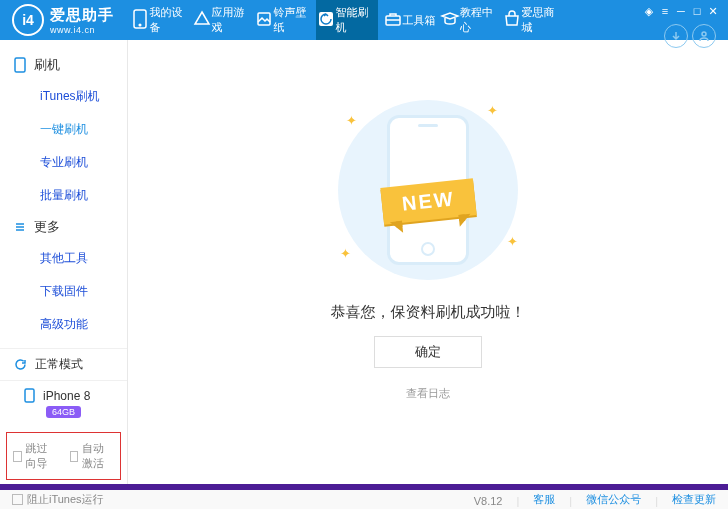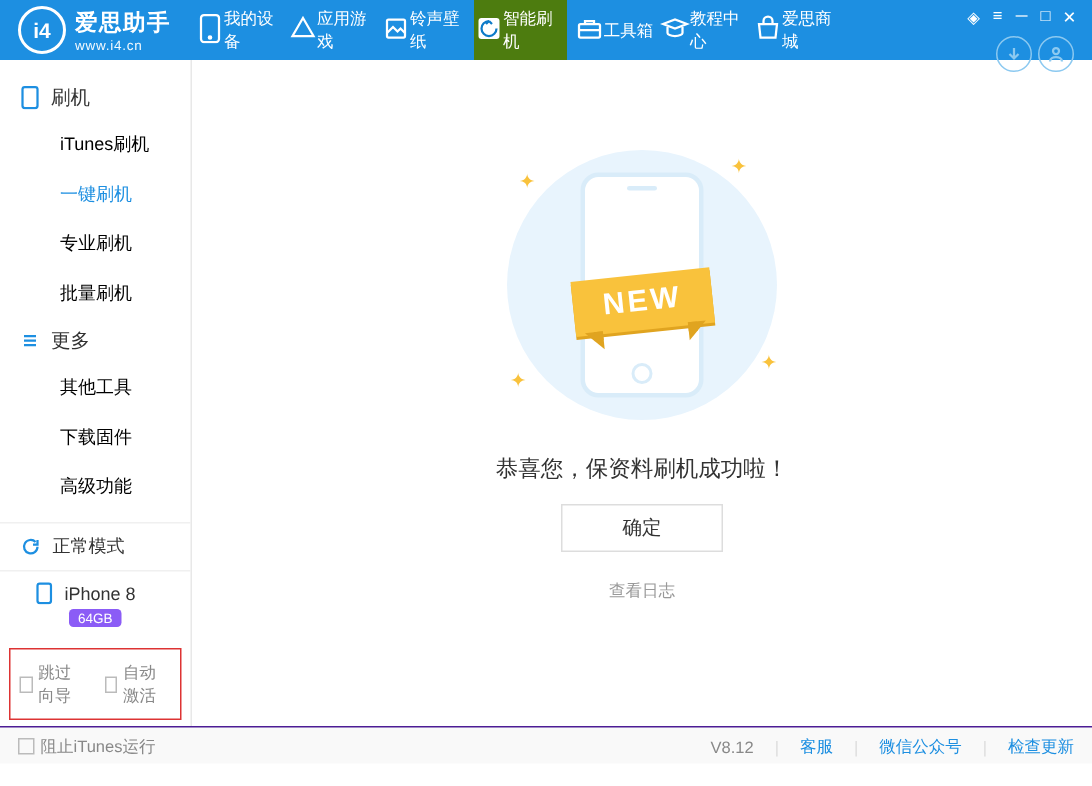--- a/index.html
+++ b/index.html
@@ -7,34 +7,34 @@
     
     .header { height: 40px; background: #1d8fe1; display: flex; align-items: center; padding: 0 8px; color: #fff; }
     .logo-wrap { display: flex; align-items: center; padding: 5px 4px; }
     .logo-circle { width: 32px; height: 32px; border: 2px solid #fff; border-radius: 50%; display: flex; align-items: center; justify-content: center; font-weight: bold; font-size: 14px; }
     .logo-text { margin-left: 6px; }
     .logo-title { font-size: 15px; font-weight: bold; letter-spacing: 1px;}
     .logo-url { font-size: 9px; opacity: .95; letter-spacing: .5px; }
     
     .nav { display: flex; height: 100%; margin-left: 12px; }
     .nav-item { width: 62px; display: flex; flex-direction: row; align-items: center; justify-content: center; font-size: 11px; cursor: pointer; }
-    .nav-item.active { background: #4d7c0f; }
+    .nav-item.active { background: #0369a1; }
     .nav-icon { width: 20px; height: 20px; display: flex; align-items: center; justify-content: center; margin-bottom: 2px; }
     
     .header-right { margin-left: auto; display: flex; align-items: center; gap: 6px; }
     .win-btns { display: flex; gap: 2px; margin-bottom: 18px; font-size: 11px;}
     .win-btn { width: 14px; height: 14px; display: flex; align-items: center; justify-content: center; cursor: pointer; }
     .round-btn { width: 24px; height: 24px; border: 1.5px solid #8cc9f0; border-radius: 50%; display: flex; align-items: center; justify-content: center; cursor: pointer; margin: 0 2px; }
     
     .main { display: flex; height: 444px; }
     .sidebar { width: 128px; border-right: 1px solid #e8e8e8; display: flex; flex-direction: column; padding-top: 10px; }
     .sb-head { display: flex; align-items: center; padding: 6px 14px; font-size: 13px; color: #333; font-weight: 500; }
     .sb-head-icon { margin-right: 8px; color: #1d8fe1; display: flex; }
     .sb-list { list-style: none; }
-    .sb-item { padding: 8px 10px 8px 40px; font-size: 12px; color: #000000; cursor: pointer; }
+    .sb-item { padding: 8px 10px 8px 40px; font-size: 12px; color: #1d4ed8; cursor: pointer; }
     .sb-item.active { color: #1d8fe1; }
     
     .sb-bottom { margin-top: auto; }
     .sb-status, .sb-device { display: flex; align-items: center; padding: 7px 14px; font-size: 12px; color: #333; border-top: 1px solid #f0f0f0; }
     .sb-status-icon, .sb-device-icon { color: #1d8fe1; margin-right: 8px; display: flex; }
     .sb-device { flex-wrap: wrap; font-weight: 500; padding-bottom: 10px; padding-left: 24px;}
     .badge { background: #8b5cf6; color: #fff; font-size: 9px; padding: 1px 6px; border-radius: 3px; margin-left: 22px; margin-top: 3px; font-weight: 400;}
     .sb-checks { border: 1.5px solid #d33; margin: 4px 6px; padding: 8px 6px; display: flex; gap: 12px; }
     .chk { display: flex; align-items: center; font-size: 11px; color: #888; cursor: pointer; }
     .chk-box { width: 11px; height: 11px; border: 1px solid #bbb; margin-right: 4px; }
@@ -49,21 +49,21 @@
     .ribbon::before, .ribbon::after { content: ""; position: absolute; bottom: -10px; border: 6px solid #e0a420; }
     .ribbon::before { left: 6px; border-left-color: transparent; border-bottom-color: transparent;}
     .ribbon::after { right: 6px; border-right-color: transparent; border-bottom-color: transparent;}
     .spark { position: absolute; font-size: 13px; color: #f9c23c; z-index: 2;}
     .s1{top: 18px; left: 28px;} .s2{top: 8px; right: 40px;} .s3{bottom: 24px; left: 22px;} .s4{bottom: 36px; right: 20px;}
     
     .msg { font-size: 15px; color: #333; margin-top: 18px; }
     .ok-btn { margin-top: 14px; border: 1px solid #ddd; background: #fff; padding: 6px 40px; font-size: 13px; color: #333; cursor: pointer; }
     .log-link { margin-top: 18px; font-size: 11px; color: #999; cursor: pointer; }
     
-    .footer { height: 25px; background: #f9f9f9; border-top: 1px solid #4c1d95; display: flex; align-items: center; padding: 0 12px; font-size: 11px; color: #888; }
+    .footer { height: 25px; background: #f9f9f9; border-top: 6px solid #4c1d95; display: flex; align-items: center; padding: 0 12px; font-size: 11px; color: #888; }
     .footer .chk { color: #888;}
     .footer-right { margin-left: auto; display: flex; gap: 14px; align-items: flex-end;}
     .divider { color: #ddd; }
     .flink { color: #1d8fe1; cursor: pointer; }
   </style>
 </head>
 <body>
 
 <div class="header">
   <div class="logo-wrap">

